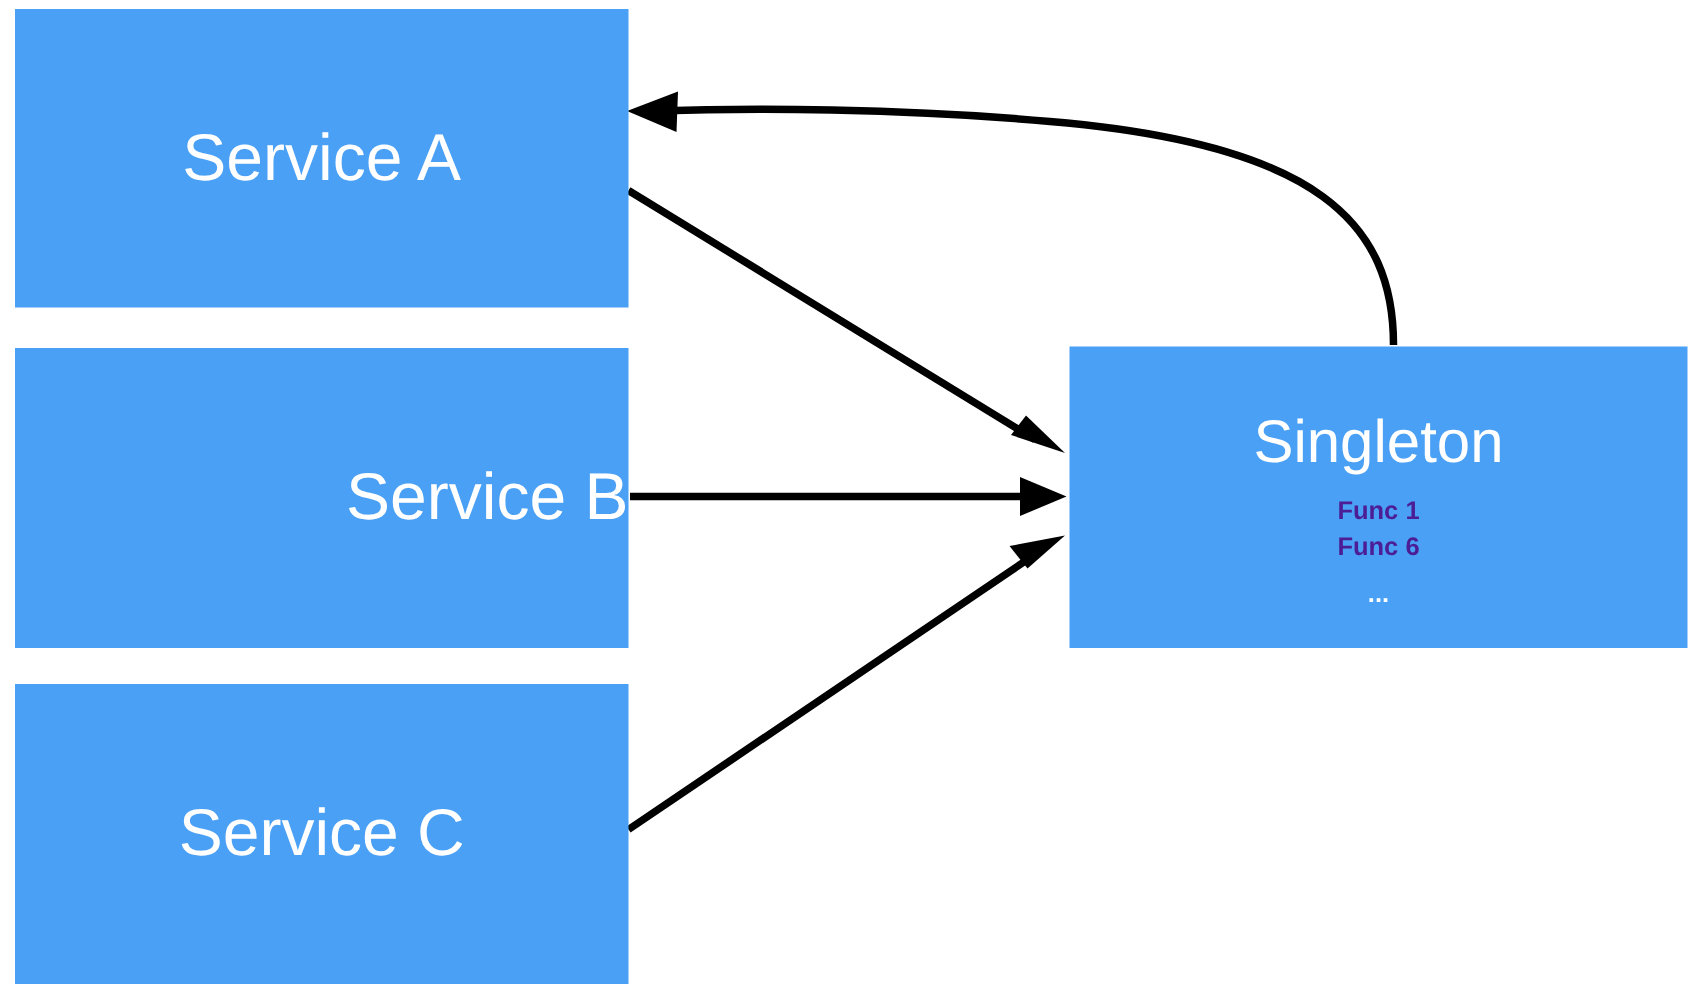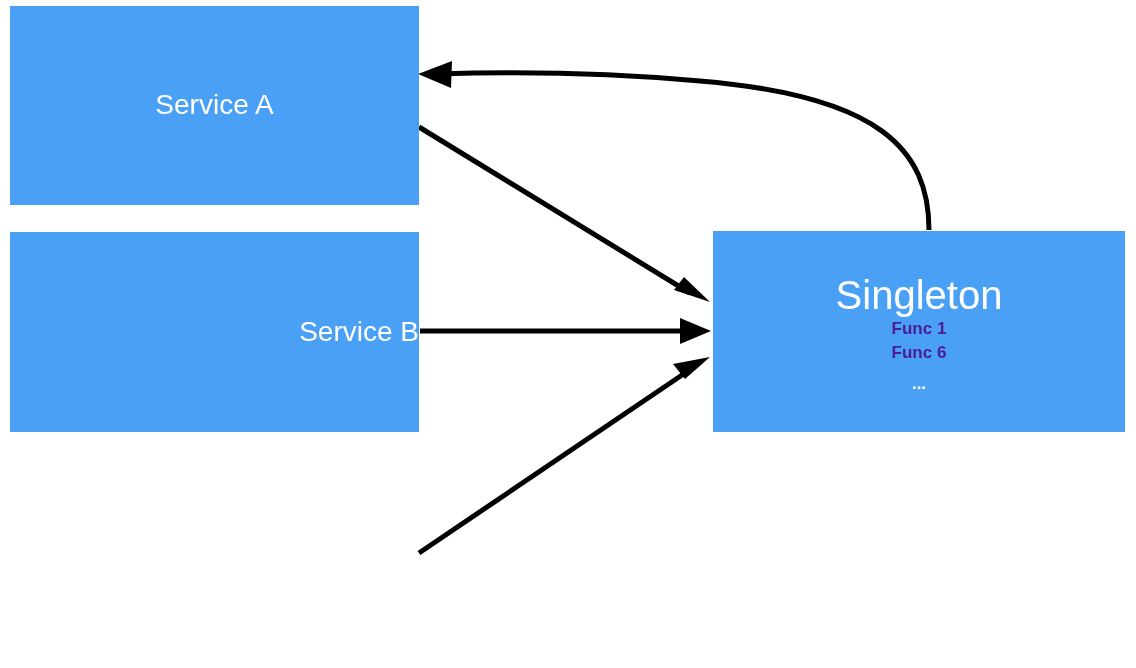--- a/index.html
+++ b/index.html
@@ -21,33 +21,33 @@
     position: absolute;
     background: #4AA0F5;
     display: flex;
     flex-direction: column;
     align-items: center;
     justify-content: center;
     box-sizing: border-box;
   }
   .node-label {
     color: #ffffff;
-    font-size: 28px;
+    font-size: 44px;
     font-weight: 400;
     line-height: 1.08;
     letter-spacing: 0px;
     white-space: nowrap;
   }
   .singleton-label {
     color: #ffffff;
     font-size: 40px;
     font-weight: 400;
     line-height: 1.0;
     white-space: nowrap;
-    margin-bottom: 2px;
+    margin-bottom: 14px;
   }
   .func-line {
     color: #4c1d95;
     font-size: 17px;
     font-weight: 700;
     line-height: 1.42;
     white-space: nowrap;
   }
   .func-ellipsis {
     color: #ffffff;
@@ -99,20 +99,23 @@
   </svg>
 
   <div class="node" id="service-a">
     <span class="node-label">Service A</span>
   </div>
 
   <div class="node" id="service-b">
     <span class="node-label">Service B</span>
   </div>
 
+  <div class="node" id="service-c">
+    <span class="node-label">Service C</span>
+  </div>
 
   <div class="node" id="singleton">
     <span class="singleton-label">Singleton</span>
     <span class="func-line">Func 1</span>
     <span class="func-line">Func 6</span>
     <span class="func-ellipsis">...</span>
   </div>
 
 </div>
 

